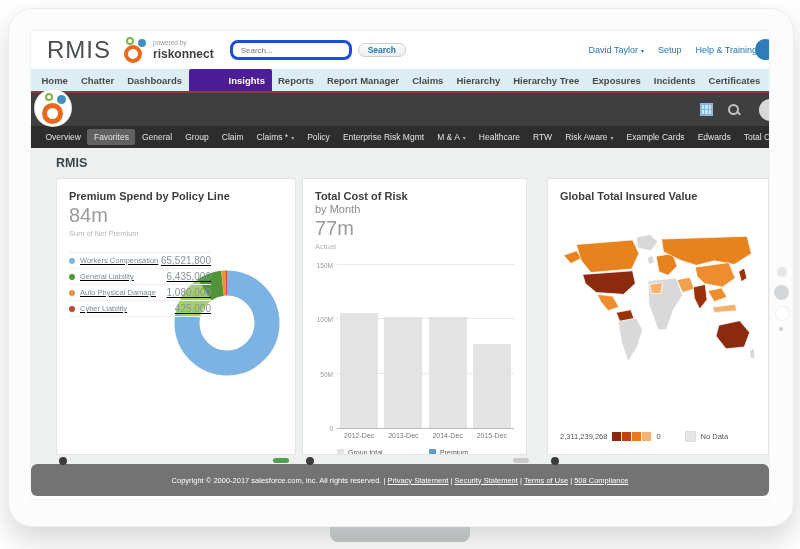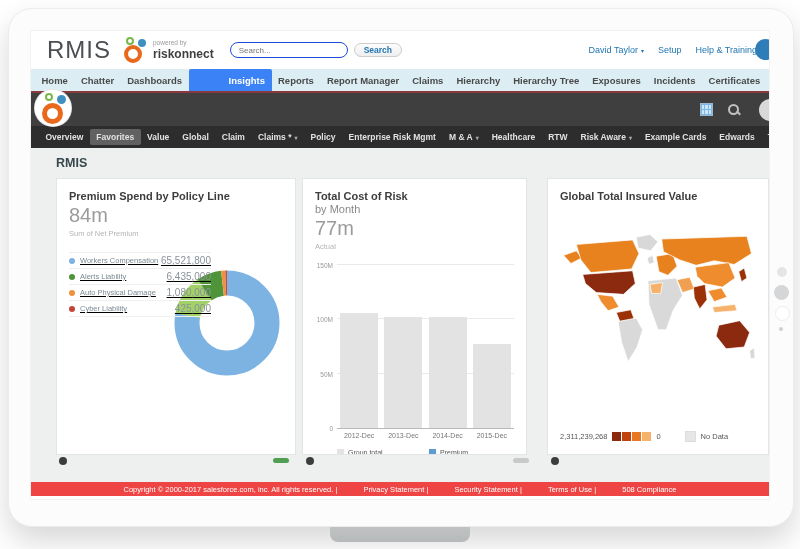--- a/index.html
+++ b/index.html
@@ -26,52 +26,52 @@
   .logo-rmis{font-size:24px;color:#4b4f52;letter-spacing:1px;margin:0 12px 0 4px;}
   .brand{display:flex;align-items:center;margin-right:16px;}
   .brand-icon{position:relative;width:26px;height:26px;margin-right:4px;}
   .brand-ring{position:absolute;left:1px;top:8px;width:10px;height:10px;border:4px solid #e8681c;border-radius:50%;}
   .brand-greendot{position:absolute;left:3px;top:0;width:4px;height:4px;border:2px solid #7ab648;border-radius:50%;}
   .brand-bluedot{position:absolute;left:15px;top:2px;width:8px;height:8px;background:#3f8fc0;border-radius:50%;}
   .brand-text{display:flex;flex-direction:column;line-height:1;}
   .powered{font-size:6.5px;color:#9a9a9a;margin-bottom:1px;}
   .brandname{font-size:12px;font-weight:700;color:#3f3f3f;}
   .srch{display:flex;align-items:center;}
-  .srch input{width:100px;height:14px;border:1px solid #1d4ed8;border-radius:8px;font-size:8px;
+  .srch input{width:100px;height:14px;border:3px solid #1d4ed8;border-radius:8px;font-size:8px;
               padding:0 8px;color:#555;outline:none;font-family:"Liberation Sans",sans-serif;}
   .srch-btn{margin-left:6px;border:1px solid #ccc;border-radius:8px;background:linear-gradient(#fdfdfd,#eee);
             font-size:8.5px;font-weight:700;color:#2277b2;padding:1px 9px;}
   .hdr-right{margin-left:auto;display:flex;align-items:center;gap:14px;font-size:9px;color:#2277b2;}
   .hitem{white-space:nowrap;}
   .hcaret{font-size:6px;color:#2277b2;margin-left:3px;}
   .bubble{position:absolute;right:-7px;top:8px;width:21px;height:21px;background:#2e7cb8;border-radius:50%;}
 
   
   .tabbar{height:24px;background:#dcedf4;border-bottom:2px solid #8a3a3f;display:flex;align-items:stretch;
           padding-left:4px;overflow:hidden;box-sizing:border-box;flex:0 0 auto;}
   .tab{display:flex;align-items:center;padding:0 6.5px;font-size:9.5px;font-weight:700;color:#4a4a4a;white-space:nowrap;}
-  .tab-active{background:#3b82f6;color:#fff;border-radius:2px 2px 0 0;padding-left:40px;}
+  .tab-active{background:#4c1d95;color:#fff;border-radius:2px 2px 0 0;padding-left:40px;}
 
   
   .darkbar{height:33px;background:#3f3f3f;position:relative;flex:0 0 auto;}
   .rk-big{position:absolute;left:4px;top:-3px;width:36px;height:36px;background:#fff;border-radius:50%;
           box-shadow:0 0 0 1px #e8e8e8;}
   .rk-ring{position:absolute;left:7px;top:13px;width:11px;height:11px;border:5px solid #e8681c;border-radius:50%;}
   .rk-green{position:absolute;left:10px;top:3px;width:4px;height:4px;border:2px solid #7ab648;border-radius:50%;}
   .rk-blue{position:absolute;left:22px;top:5px;width:9px;height:9px;background:#3f8fc0;border-radius:50%;}
   .db-icons{position:absolute;right:28px;top:0;height:33px;display:flex;align-items:center;gap:14px;}
   .grid-icon{width:13px;height:13px;border:1px solid #9db8cc;background:
      linear-gradient(#7db7e8,#7db7e8);display:grid;grid-template-columns:1fr 1fr 1fr;grid-template-rows:1fr 1fr;gap:1px;padding:1px;box-sizing:border-box;}
   .grid-icon span{background:#cfe6f7;}
   .mag{width:14px;height:14px;position:relative;}
   .mag::before{content:"";position:absolute;left:1px;top:1px;width:7px;height:7px;border:2px solid #c2c2c2;border-radius:50%;}
   .mag::after{content:"";position:absolute;left:9px;top:9px;width:5px;height:2px;background:#c2c2c2;transform:rotate(45deg);}
   .db-partial{position:absolute;right:-12px;top:6px;width:22px;height:22px;background:#d8d8d8;border-radius:50%;}
 
-  .subnav{height:22px;background:#2d2d2d;display:flex;align-items:center;padding:0 8px;overflow:hidden;flex:0 0 auto;font-weight:bold;}
+  .subnav{height:22px;background:#2d2d2d;display:flex;align-items:center;padding:0 8px;overflow:hidden;flex:0 0 auto;}
   .snav{padding:3px 6.5px;font-size:8.5px;color:#e2e2e2;white-space:nowrap;display:flex;align-items:center;}
   .snav-active{background:#616161;border-radius:2px;}
   .caret{font-size:6px;color:#a9a9a9;margin-left:3px;}
 
   
   .main{flex:1;background:#edf0ef;position:relative;min-height:0;}
   .page-title{margin:8px 0 8px 25px;font-size:12.5px;font-weight:700;color:#37474c;}
   .cards{display:flex;margin-left:25px;align-items:flex-start;}
   .card{background:#fff;border:1px solid #e2e5e5;height:277px;box-sizing:border-box;
         padding:11px 12px;position:relative;overflow:hidden;}
@@ -116,23 +116,23 @@
   .m-swatches{display:flex;gap:1px;margin:0 5px;}
   .nd-sw{width:9px;height:9px;border:1px solid #ddd;margin:0 5px 0 24px;}
 
   
   .peek-row{position:relative;height:14px;margin-left:25px;}
   .pk{position:absolute;border-radius:50%;}
   .pk-dot{width:8px;height:8px;background:#3c3c3c;top:2px;}
   .pk-pill{position:absolute;width:16px;height:5px;border-radius:3px;top:3px;}
 
   
-  .footer{height:14px;background:#ef4444;display:flex;align-items:center;justify-content:center;
-          font-size:7.5px;color:#fff;flex:0 0 auto;}
-  .footer a{color:#fff;margin-left:24px;}
+  .footer{height:32px;background:#737373;display:flex;align-items:center;justify-content:center;
+          font-size:7.5px;color:#fff;flex:0 0 auto;border-radius:6px;}
+  .footer a{color:#fff;text-decoration:underline;}
   .fl{white-space:pre;}
   .screen-bottom{height:3px;background:#fff;flex:0 0 auto;}
 </style>
 </head>
 <body>
 
 <div class="stand" data-interactable="false"></div>
 
 <div class="device" data-interactable="false">
 
@@ -199,24 +199,24 @@
     </div>
 
     <div class="subnav" data-interactable="false">
         <div class="snav" data-interactable="true">
           <span data-interactable="false">Overview</span>
         </div>
         <div class="snav snav-active" data-interactable="true">
           <span data-interactable="false">Favorites</span>
         </div>
         <div class="snav" data-interactable="true">
-          <span data-interactable="false">Value</span>
-        </div>
-        <div class="snav" data-interactable="true">
-          <span data-interactable="false">Global</span>
+          <span data-interactable="false">General</span>
+        </div>
+        <div class="snav" data-interactable="true">
+          <span data-interactable="false">Group</span>
         </div>
         <div class="snav" data-interactable="true">
           <span data-interactable="false">Claim</span>
         </div>
         <div class="snav" data-interactable="true">
           <span data-interactable="false">Claims *</span>
           <span class="caret" data-interactable="false">▾</span>
         </div>
         <div class="snav" data-interactable="true">
           <span data-interactable="false">Policy</span>
@@ -259,21 +259,21 @@
           <div class="bignum" data-interactable="false">84m</div>
           <div class="csub" data-interactable="false">Sum of Net Premium</div>
           <div class="pie-legend" data-interactable="false">
               <div class="lrow" data-interactable="true">
                 <span class="ldot" data-interactable="false" style="background: rgb(124, 179, 226);"></span>
                 <span class="llab" data-interactable="false">Workers Compensation</span>
                 <span class="lval" data-interactable="false">65,521,800</span>
               </div>
               <div class="lrow" data-interactable="true">
                 <span class="ldot" data-interactable="false" style="background: rgb(79, 148, 56);"></span>
-                <span class="llab" data-interactable="false">Alerts Liability</span>
+                <span class="llab" data-interactable="false">General Liability</span>
                 <span class="lval" data-interactable="false">6,435,000</span>
               </div>
               <div class="lrow" data-interactable="true">
                 <span class="ldot" data-interactable="false" style="background: rgb(240, 145, 60);"></span>
                 <span class="llab" data-interactable="false">Auto Physical Damage</span>
                 <span class="lval" data-interactable="false">1,080,000</span>
               </div>
               <div class="lrow" data-interactable="true">
                 <span class="ldot" data-interactable="false" style="background: rgb(194, 69, 56);"></span>
                 <span class="llab" data-interactable="false">Cyber Liability</span>

